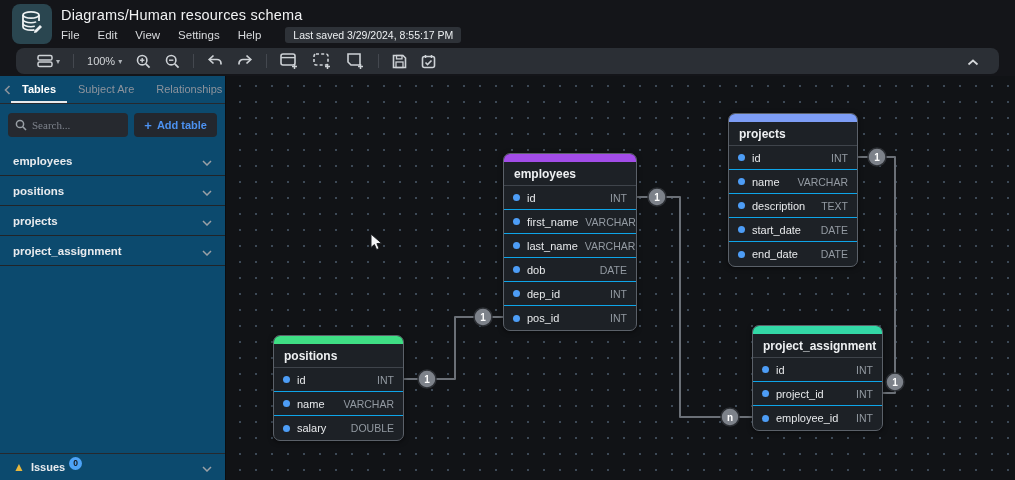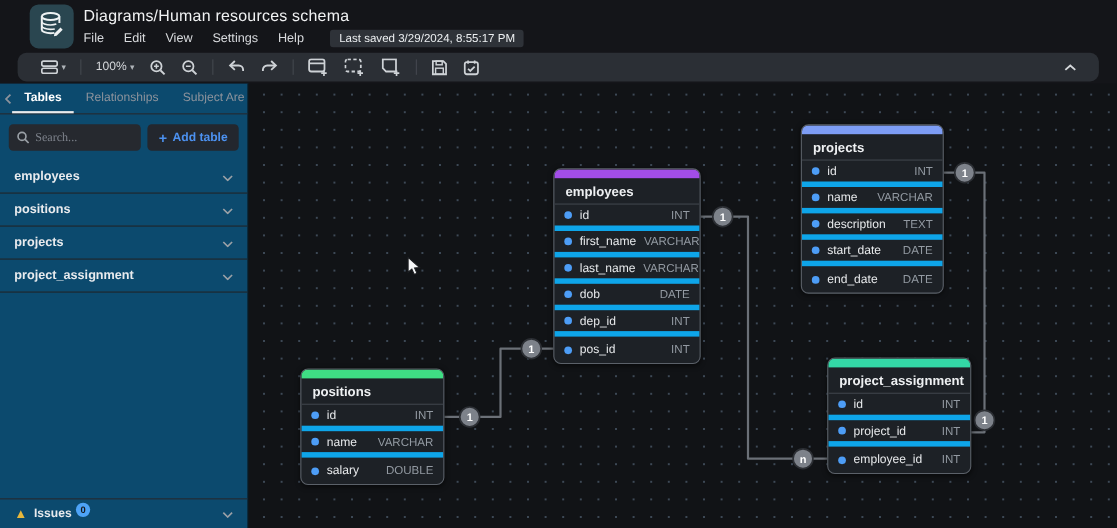--- a/index.html
+++ b/index.html
@@ -1,21 +1,21 @@
 <!DOCTYPE html>
 <html><head>
 <meta charset="utf-8">
 <style>
   * { margin:0; padding:0; box-sizing:border-box; }
   html,body { width:1015px; height:480px; background:#141519; overflow:hidden;
               font-family:"Liberation Sans", sans-serif; }
   .app { position:relative; width:1015px; height:480px; background:#141519; }
 
   
-  .header { height:48px; display:flex; align-items:flex-start; padding:4px 0 0 27px; }
+  .header { height:48px; display:flex; align-items:flex-start; padding:4px 0 0 12px; }
   .logo { width:40px; height:40px; border-radius:8px; background:#2a4650; display:flex;
           align-items:center; justify-content:center; flex:0 0 auto; }
   .title-block { margin-left:9px; }
   .page-title { font-size:14.5px; color:#f1f2f3; margin-top:3px; letter-spacing:.2px; }
   .menu-row { display:flex; align-items:center; margin-top:4px; }
   .menu-item { font-size:11.5px; color:#d8dadd; margin-right:18px; cursor:default; }
   .saved-pill { background:#2e3238; border-radius:3px; font-size:10.5px; color:#eceff1;
                 padding:2px 8px; margin-left:6px; white-space:nowrap; }
 
   
@@ -73,21 +73,21 @@
             background-size:16px 16px; background-position:6px 2px; }
   .links { position:absolute; left:0; top:0; pointer-events:none; }
 
   .db-table { position:absolute; background:#1d2126; border:1px solid #5b6169; border-radius:7px;
               overflow:hidden; box-shadow:0 1px 5px rgba(0,0,0,.55); cursor:move; }
   .db-strip { height:8px; }
   .db-head { height:24px; display:flex; align-items:center; padding:0 10px;
              border-bottom:1px solid #3f444b; }
   .db-head .tname { font-size:12px; font-weight:bold; color:#eef0f2; }
   .db-row { height:24px; display:flex; align-items:center; padding:0 9px; gap:7px;
-            border-bottom:5px solid #0ea5e9; }
+            border-bottom:1px solid #0ea5e9; }
   .db-row:last-child { border-bottom:none; }
   .db-dot { width:7px; height:7px; border-radius:50%; background:#4d9df6; flex:0 0 auto; }
   .db-fname { font-size:11px; color:#e7e9eb; flex:1; }
   .db-ftype { font-size:10.5px; color:#939aa2;text-align:right; }
 
   .cursor { position:absolute; pointer-events:none; }
 </style>
 </head>
 <body>
 
@@ -236,22 +236,22 @@
 
     <div class="sidebar">
       <div class="tabbar">
         <div class="tab-chev">
           <svg width="7" height="10" viewBox="0 0 7 10">
             <polyline points="5.5,1 1.5,5 5.5,9" fill="none" stroke="#8d939c" stroke-width="1.6"></polyline>
           </svg>
         </div>
 
         <div class="tab active">Tables</div>
+          <div class="tab">Subject Are</div>
           <div class="tab">Relationships</div>
-          <div class="tab">Subject Are</div>
           <div class="tab-chev" style="margin-left:auto;">
           <svg width="7" height="10" viewBox="0 0 7 10">
             <polyline points="1.5,1 5.5,5 1.5,9" fill="none" stroke="#4c91f0" stroke-width="1.8"></polyline>
           </svg>
         </div>
       </div>
 
       <div class="searchrow">
         <div class="search-wrap">
           <span>

